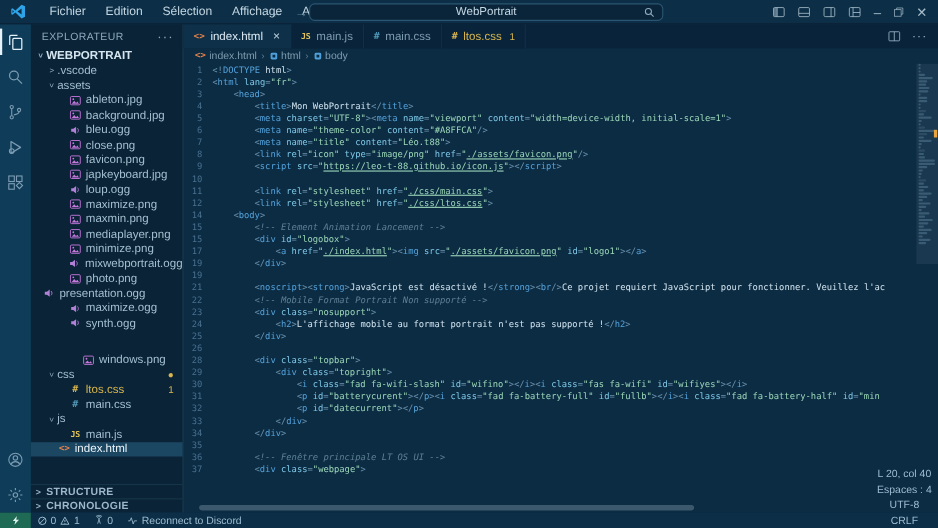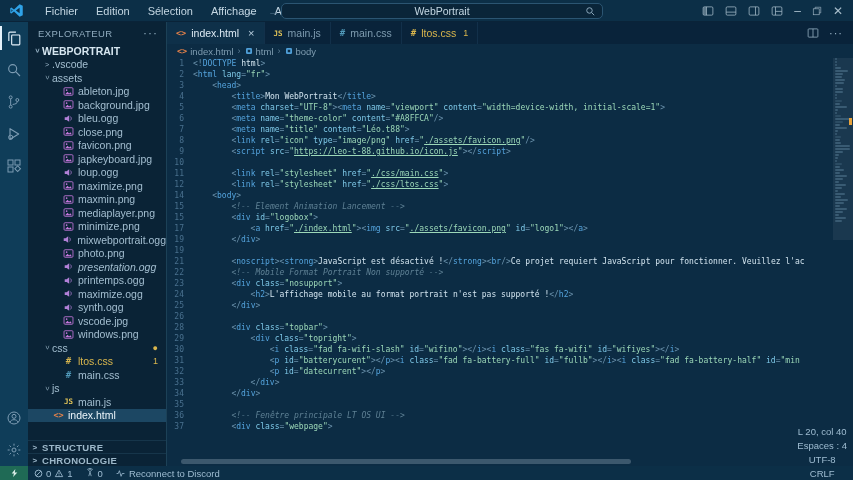--- a/index.html
+++ b/index.html
@@ -350,72 +350,51 @@
           <span class="chev" style="visibility:hidden">&gt;</span>
           <span class="ticn">
             <svg width="11" height="11" viewBox="0 0 16 16">
               <rect x="1.5" y="2.5" width="13" height="11" rx="1.5" fill="none" stroke="#c678dd" stroke-width="1.2"></rect>
               <circle cx="5.3" cy="6" r="1.2" fill="#c678dd"></circle>
               <path d="M3.2 12l3.3-3.8 2.4 2.8 1.8-1.8 2.1 2.8z" fill="#c678dd"></path>
             </svg>
           </span>
           <span>photo.png</span>
         </div>
-        <div class="trow" style="padding-left: 24px; font-style: italic;">
+        <div class="trow" style="">
           <span class="chev" style="visibility:hidden">&gt;</span>
           <span class="ticn">
             <svg width="11" height="11" viewBox="0 0 16 16">
               <path d="M2.5 6h2.8L9 3.2v9.6L5.3 10H2.5z" fill="#b180d7"></path>
               <path d="M10.8 5.2c1.6 1.5 1.6 4.1 0 5.6" fill="none" stroke="#b180d7" stroke-width="1.2"></path>
             </svg>
           </span>
           <span>presentation.ogg</span>
         </div>
         <div class="trow" style="padding-left: 24px;">
           <span class="chev" style="visibility:hidden">&gt;</span>
           <span class="ticn">
             <svg width="11" height="11" viewBox="0 0 16 16">
               <path d="M2.5 6h2.8L9 3.2v9.6L5.3 10H2.5z" fill="#b180d7"></path>
               <path d="M10.8 5.2c1.6 1.5 1.6 4.1 0 5.6" fill="none" stroke="#b180d7" stroke-width="1.2"></path>
             </svg>
           </span>
-          <span>printemps.ogg</span>
+          <span>maximize.ogg</span>
         </div>
         <div class="trow" style="padding-left: 24px;">
           <span class="chev" style="visibility:hidden">&gt;</span>
           <span class="ticn">
             <svg width="11" height="11" viewBox="0 0 16 16">
               <path d="M2.5 6h2.8L9 3.2v9.6L5.3 10H2.5z" fill="#b180d7"></path>
               <path d="M10.8 5.2c1.6 1.5 1.6 4.1 0 5.6" fill="none" stroke="#b180d7" stroke-width="1.2"></path>
             </svg>
           </span>
-          <span>maximize.ogg</span>
-        </div>
-        <div class="trow" style="padding-left: 24px;">
-          <span class="chev" style="visibility:hidden">&gt;</span>
-          <span class="ticn">
-            <svg width="11" height="11" viewBox="0 0 16 16">
-              <path d="M2.5 6h2.8L9 3.2v9.6L5.3 10H2.5z" fill="#b180d7"></path>
-              <path d="M10.8 5.2c1.6 1.5 1.6 4.1 0 5.6" fill="none" stroke="#b180d7" stroke-width="1.2"></path>
-            </svg>
-          </span>
           <span>synth.ogg</span>
         </div>
-        <div class="trow" style="padding-left: 24px;">
-          <span class="chev" style="visibility:hidden">&gt;</span>
-          <span class="ticn">
-            <svg width="11" height="11" viewBox="0 0 16 16">
-              <rect x="1.5" y="2.5" width="13" height="11" rx="1.5" fill="none" stroke="#c678dd" stroke-width="1.2"></rect>
-              <circle cx="5.3" cy="6" r="1.2" fill="#c678dd"></circle>
-              <path d="M3.2 12l3.3-3.8 2.4 2.8 1.8-1.8 2.1 2.8z" fill="#c678dd"></path>
-            </svg>
-          </span>
-          <span>vscode.jpg</span>
-        </div>
-        <div class="trow" style="padding-left: 24px;">
+        <div class="trow" style="padding-left: 36px; margin-top: 20px;">
           <span class="chev" style="visibility:hidden">&gt;</span>
           <span class="ticn">
             <svg width="11" height="11" viewBox="0 0 16 16">
               <rect x="1.5" y="2.5" width="13" height="11" rx="1.5" fill="none" stroke="#c678dd" stroke-width="1.2"></rect>
               <circle cx="5.3" cy="6" r="1.2" fill="#c678dd"></circle>
               <path d="M3.2 12l3.3-3.8 2.4 2.8 1.8-1.8 2.1 2.8z" fill="#c678dd"></path>
             </svg>
           </span>
           <span>windows.png</span>
         </div>

